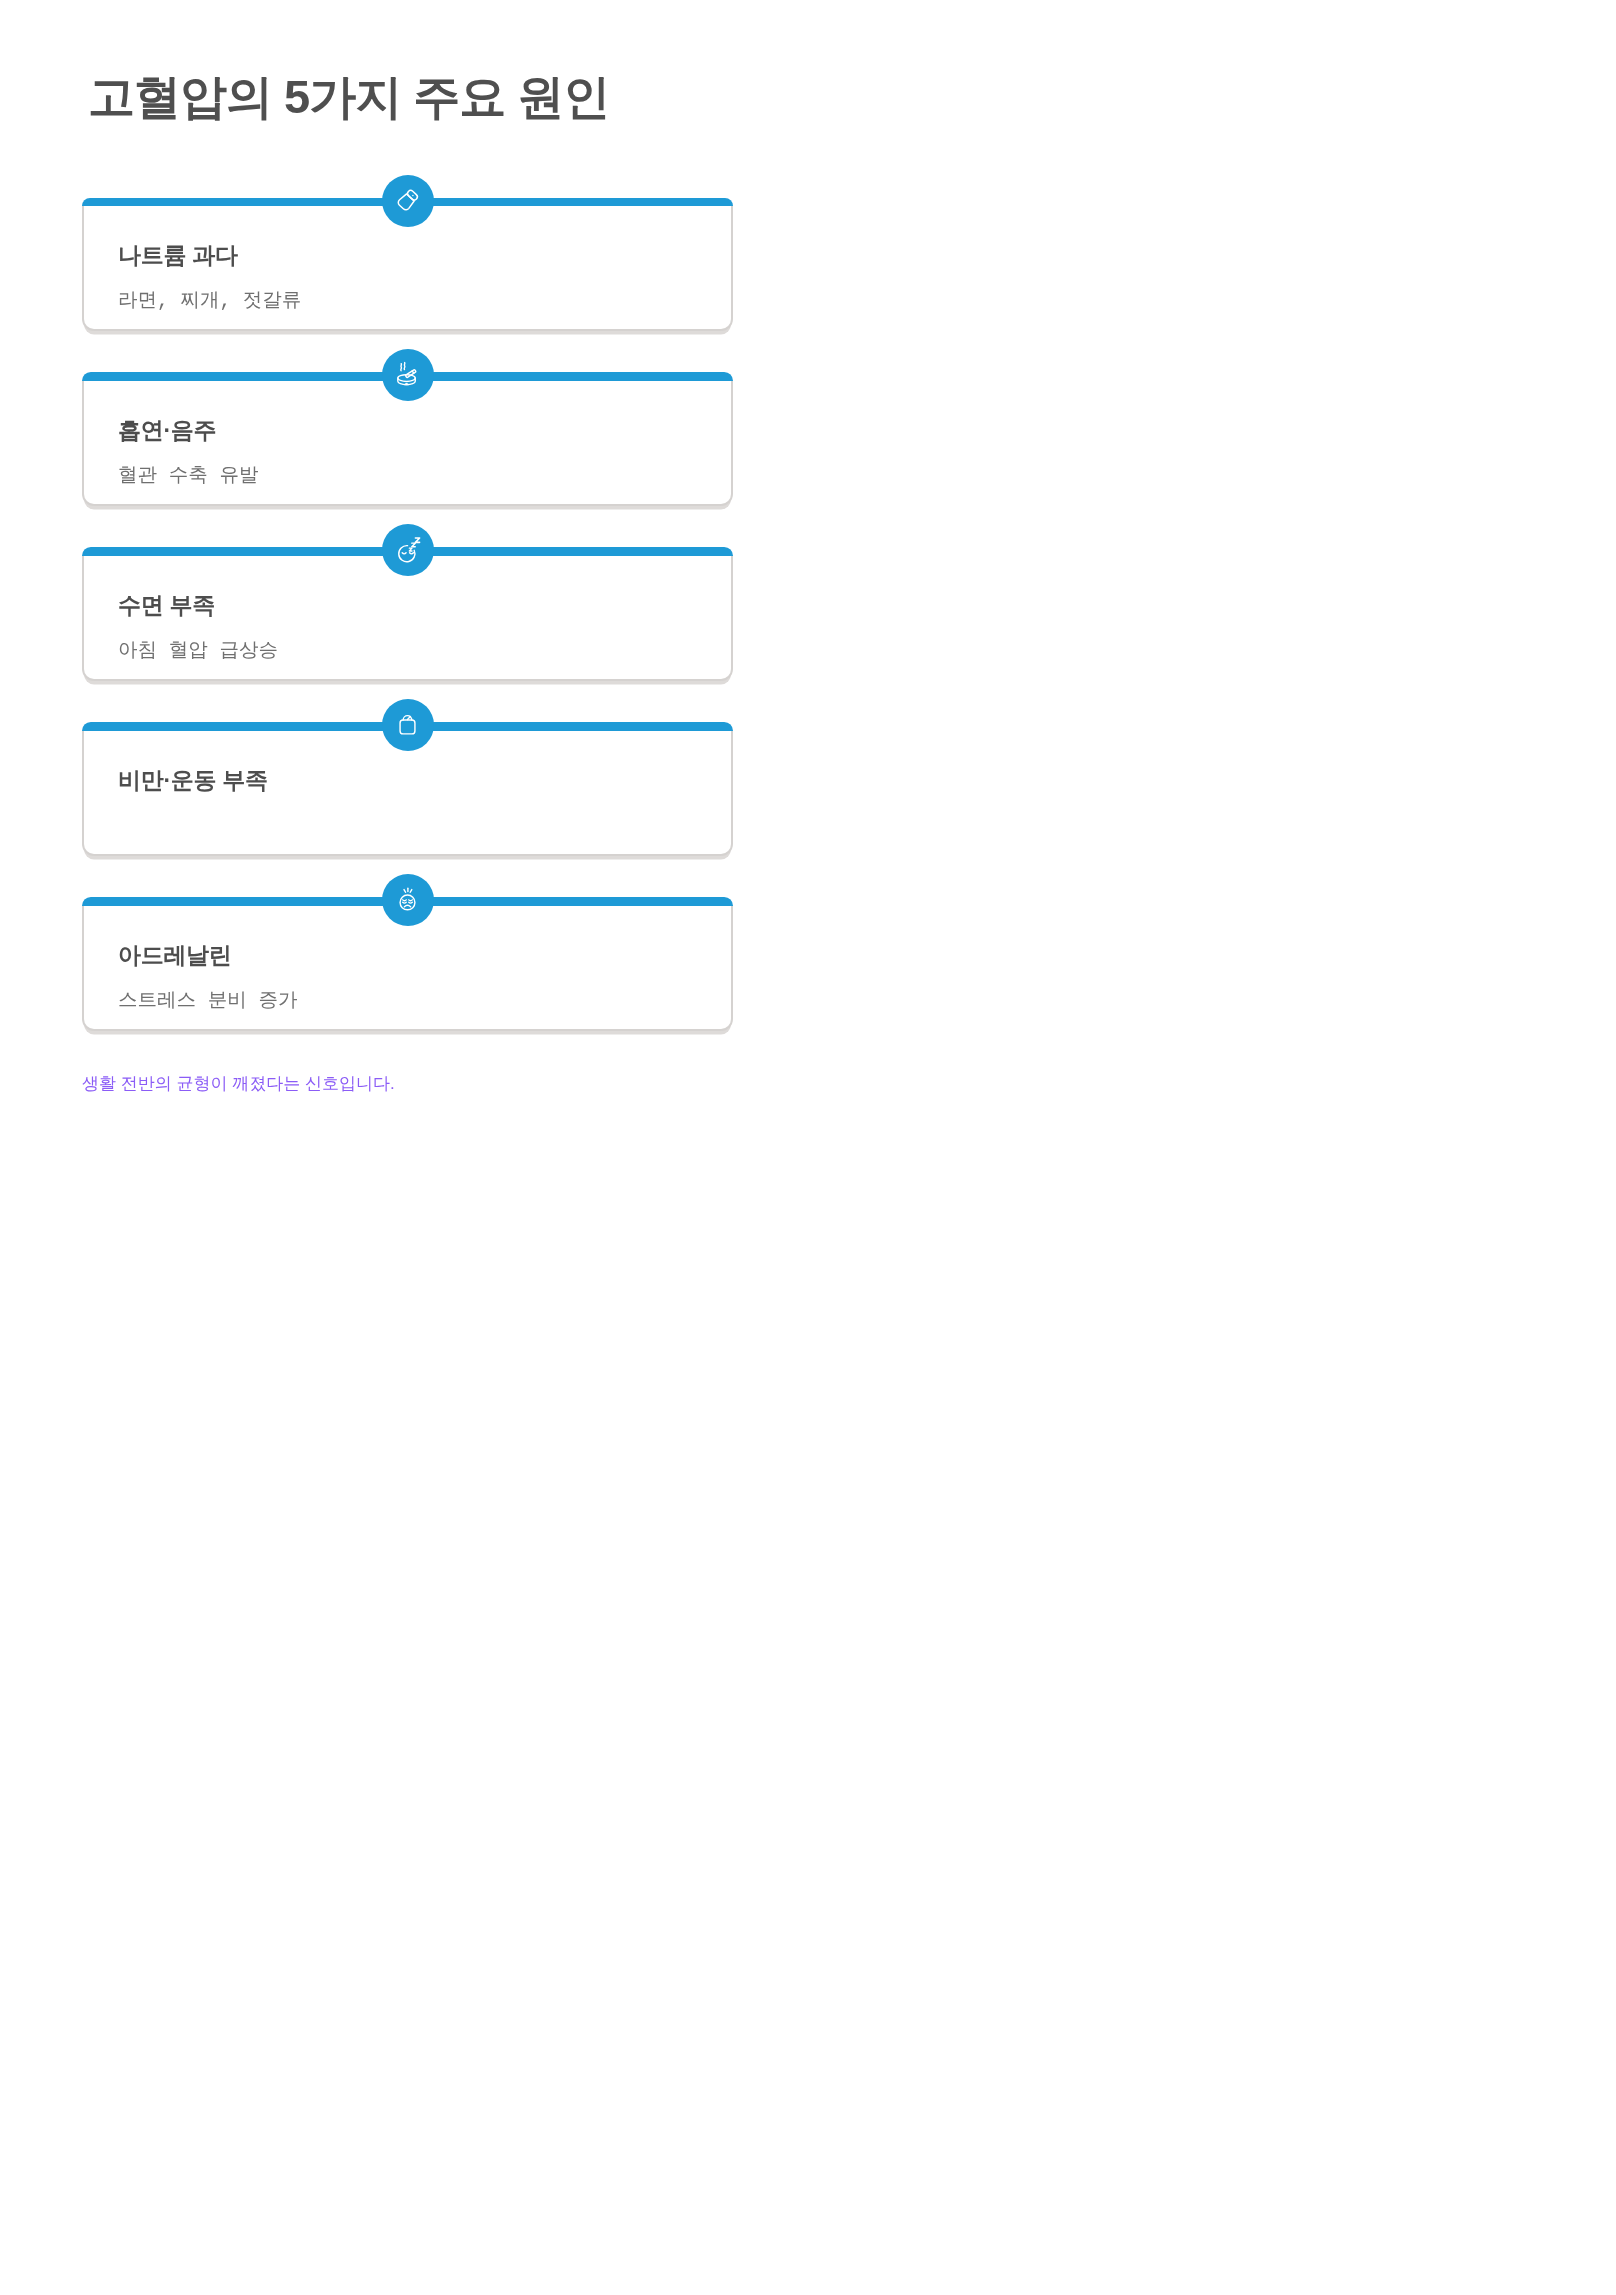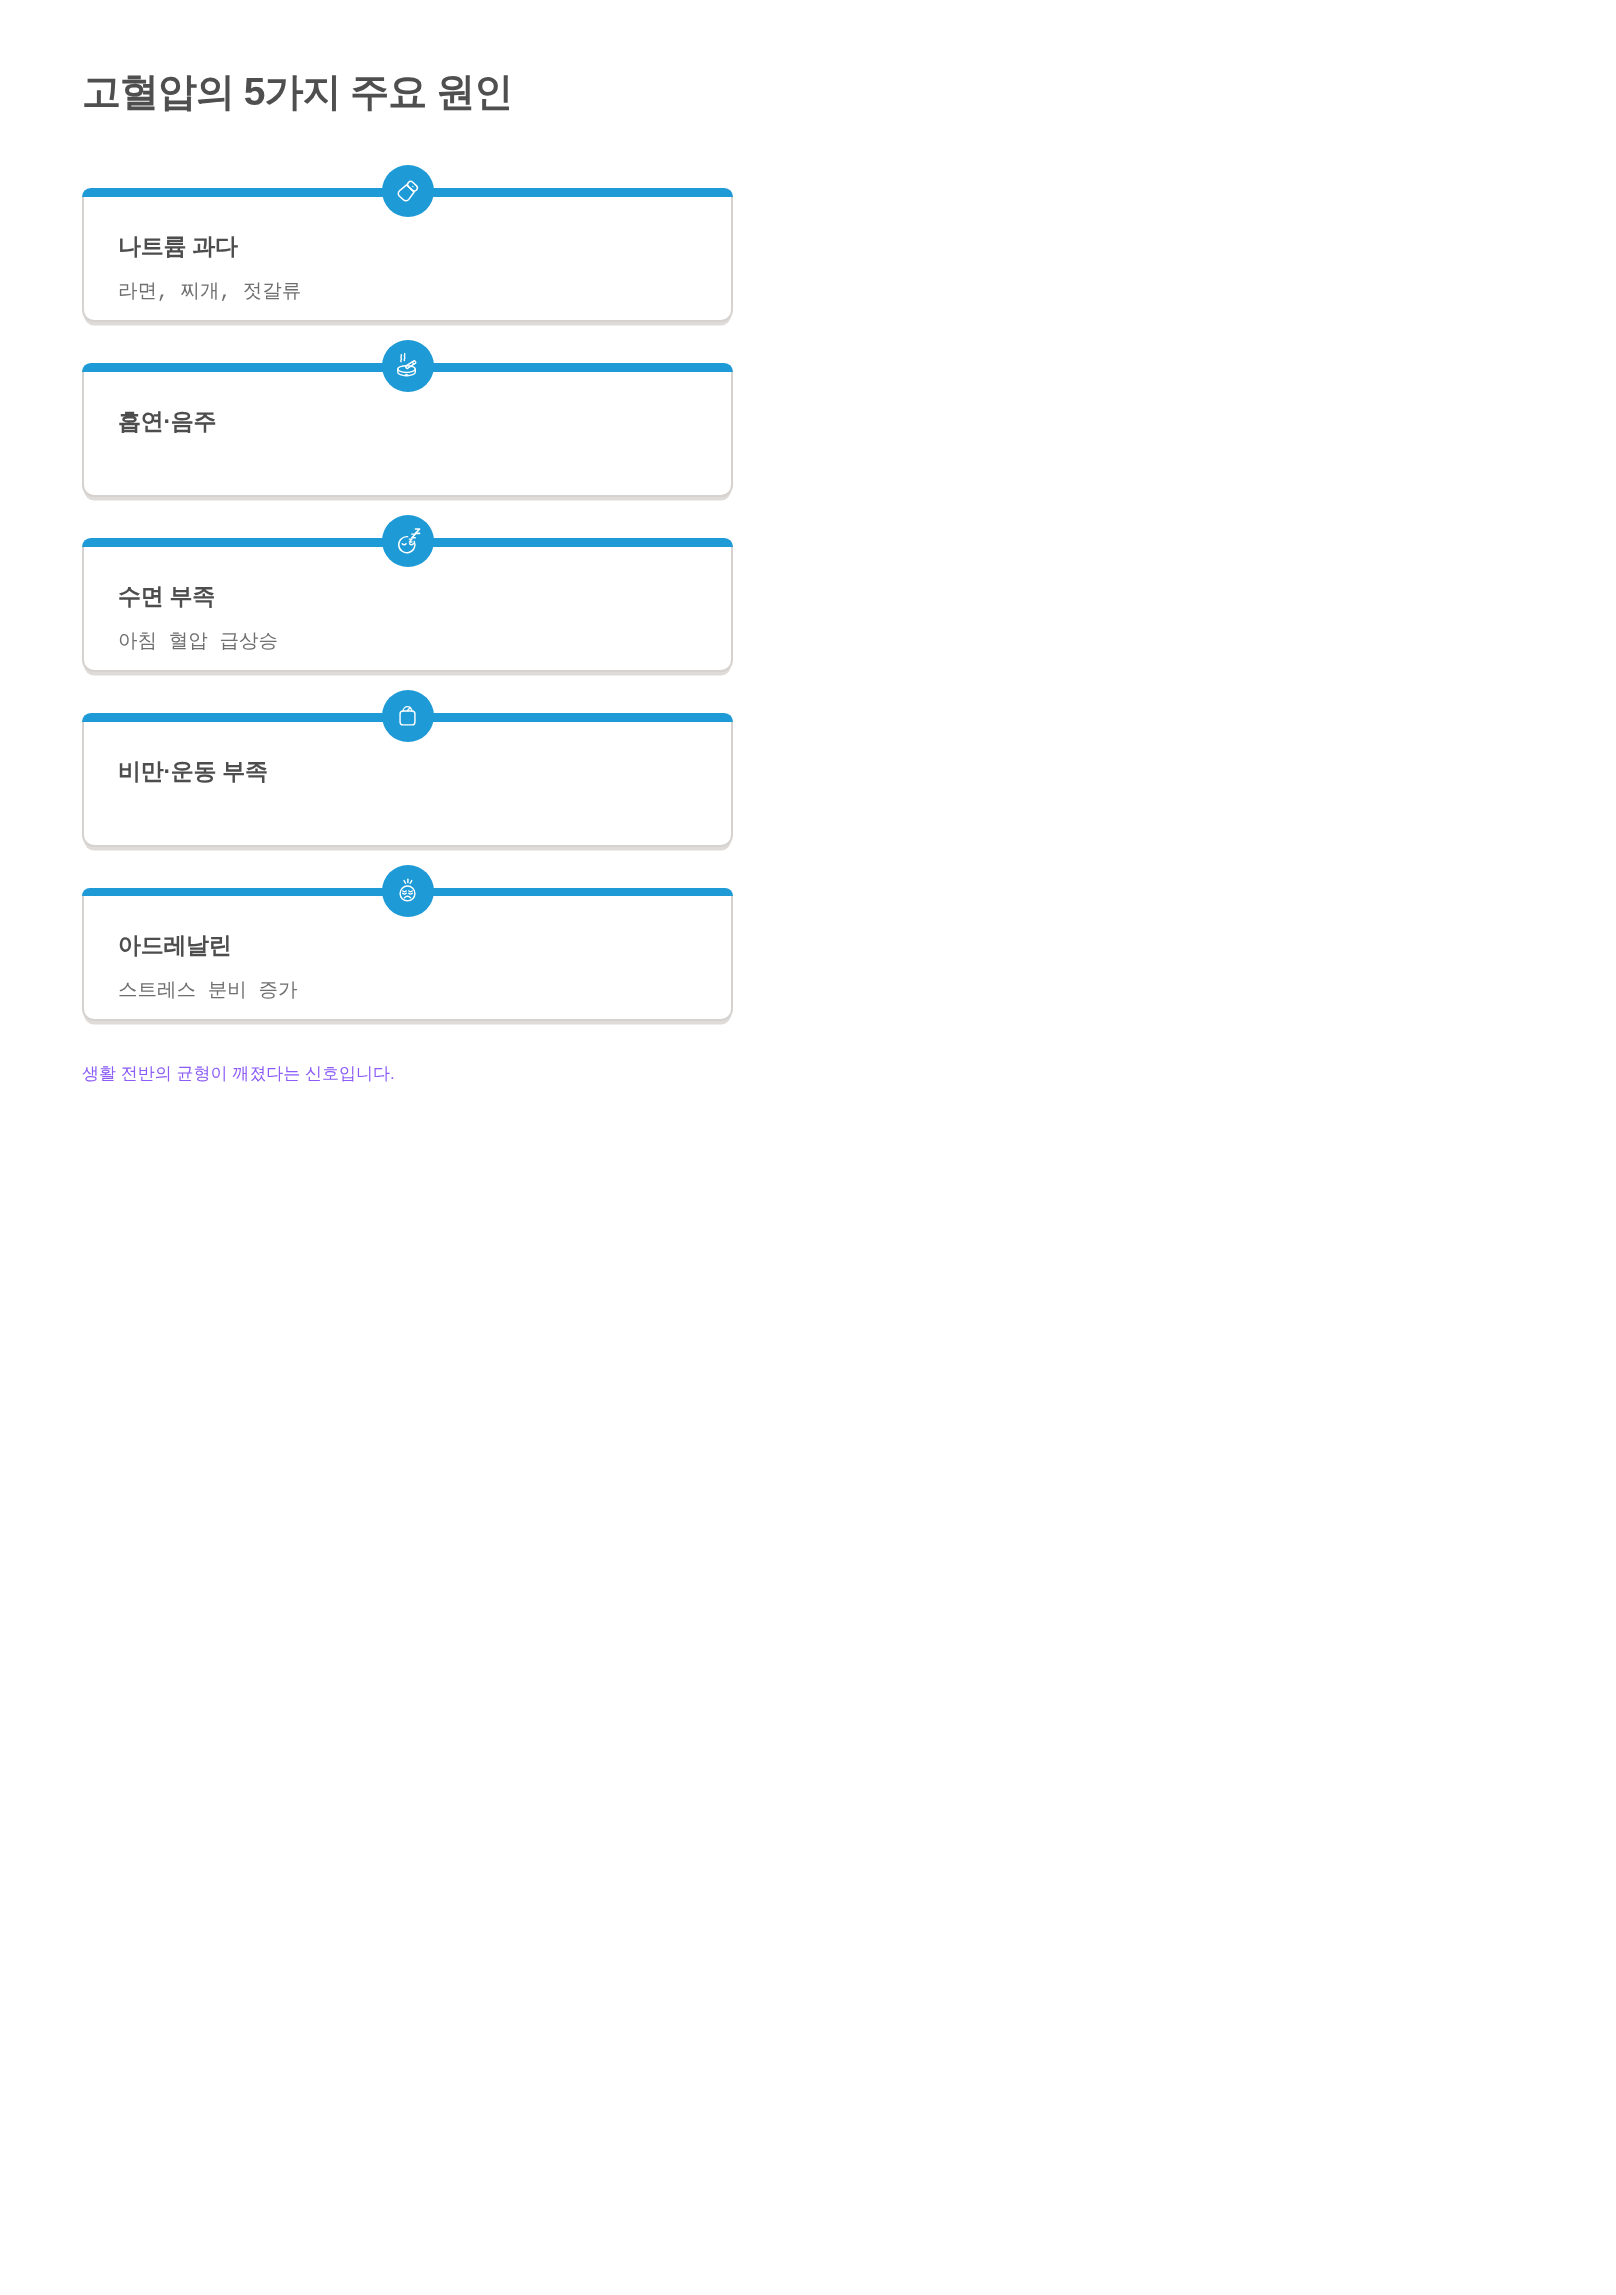--- a/index.html
+++ b/index.html
@@ -10,22 +10,22 @@
   body {
     width: 808px;
     min-height: 1148px;
     font-family: "Liberation Sans", "DejaVu Sans", sans-serif;
     color: #4e4e4e;
   }
   .page {
     padding: 0 75px 40px 82px;
   }
   .page-title {
-    margin: 70px 0 0 0;
-    font-size: 39px;
+    margin: 70px 0 0 6px;
+    font-size: 47px;
     line-height: 1.14;
     font-weight: 700;
     letter-spacing: -1px;
     color: #4f4f4f;
   }
   .cards {
     margin-top: 74px;
   }
   .card {
     position: relative;
@@ -121,20 +121,21 @@
               <rect x="20.5" y="18.8" width="17" height="4.4" rx="1.2"></rect>
               <line x1="33.2" y1="18.8" x2="33.2" y2="23.2"></line>
             </g>
             <path d="M14 16.5 c-1.7 -2 1.7 -3.4 0.3 -5.6 c-1.4 -2.1 1.1 -3.4 0 -5.2"></path>
             <path d="M19.3 14.8 c-1.7 -2 1.7 -3.4 0.3 -5.6 c-1.4 -2.1 1.1 -3.4 0 -5.2"></path>
           </g>
         </svg>
       </div>
       <div class="card-body">
         <h2 class="card-title">흡연·음주</h2>
+        <p class="card-subtitle">혈관 수축 유발</p>
       </div>
     </article>
 
     <article class="card">
       <div class="card-bar"></div>
       <div class="icon-circle">
         <svg width="31" height="31" viewBox="0 0 48 48" aria-hidden="true">
           <g stroke="#fff" stroke-width="2.2" fill="none" stroke-linecap="round" stroke-linejoin="round">
             <path d="M34.3 23.7 A12.5 12.5 0 1 1 24.1 16.5"></path>
             <path d="M15.8 27.6 q3 3.2 6 0"></path>

